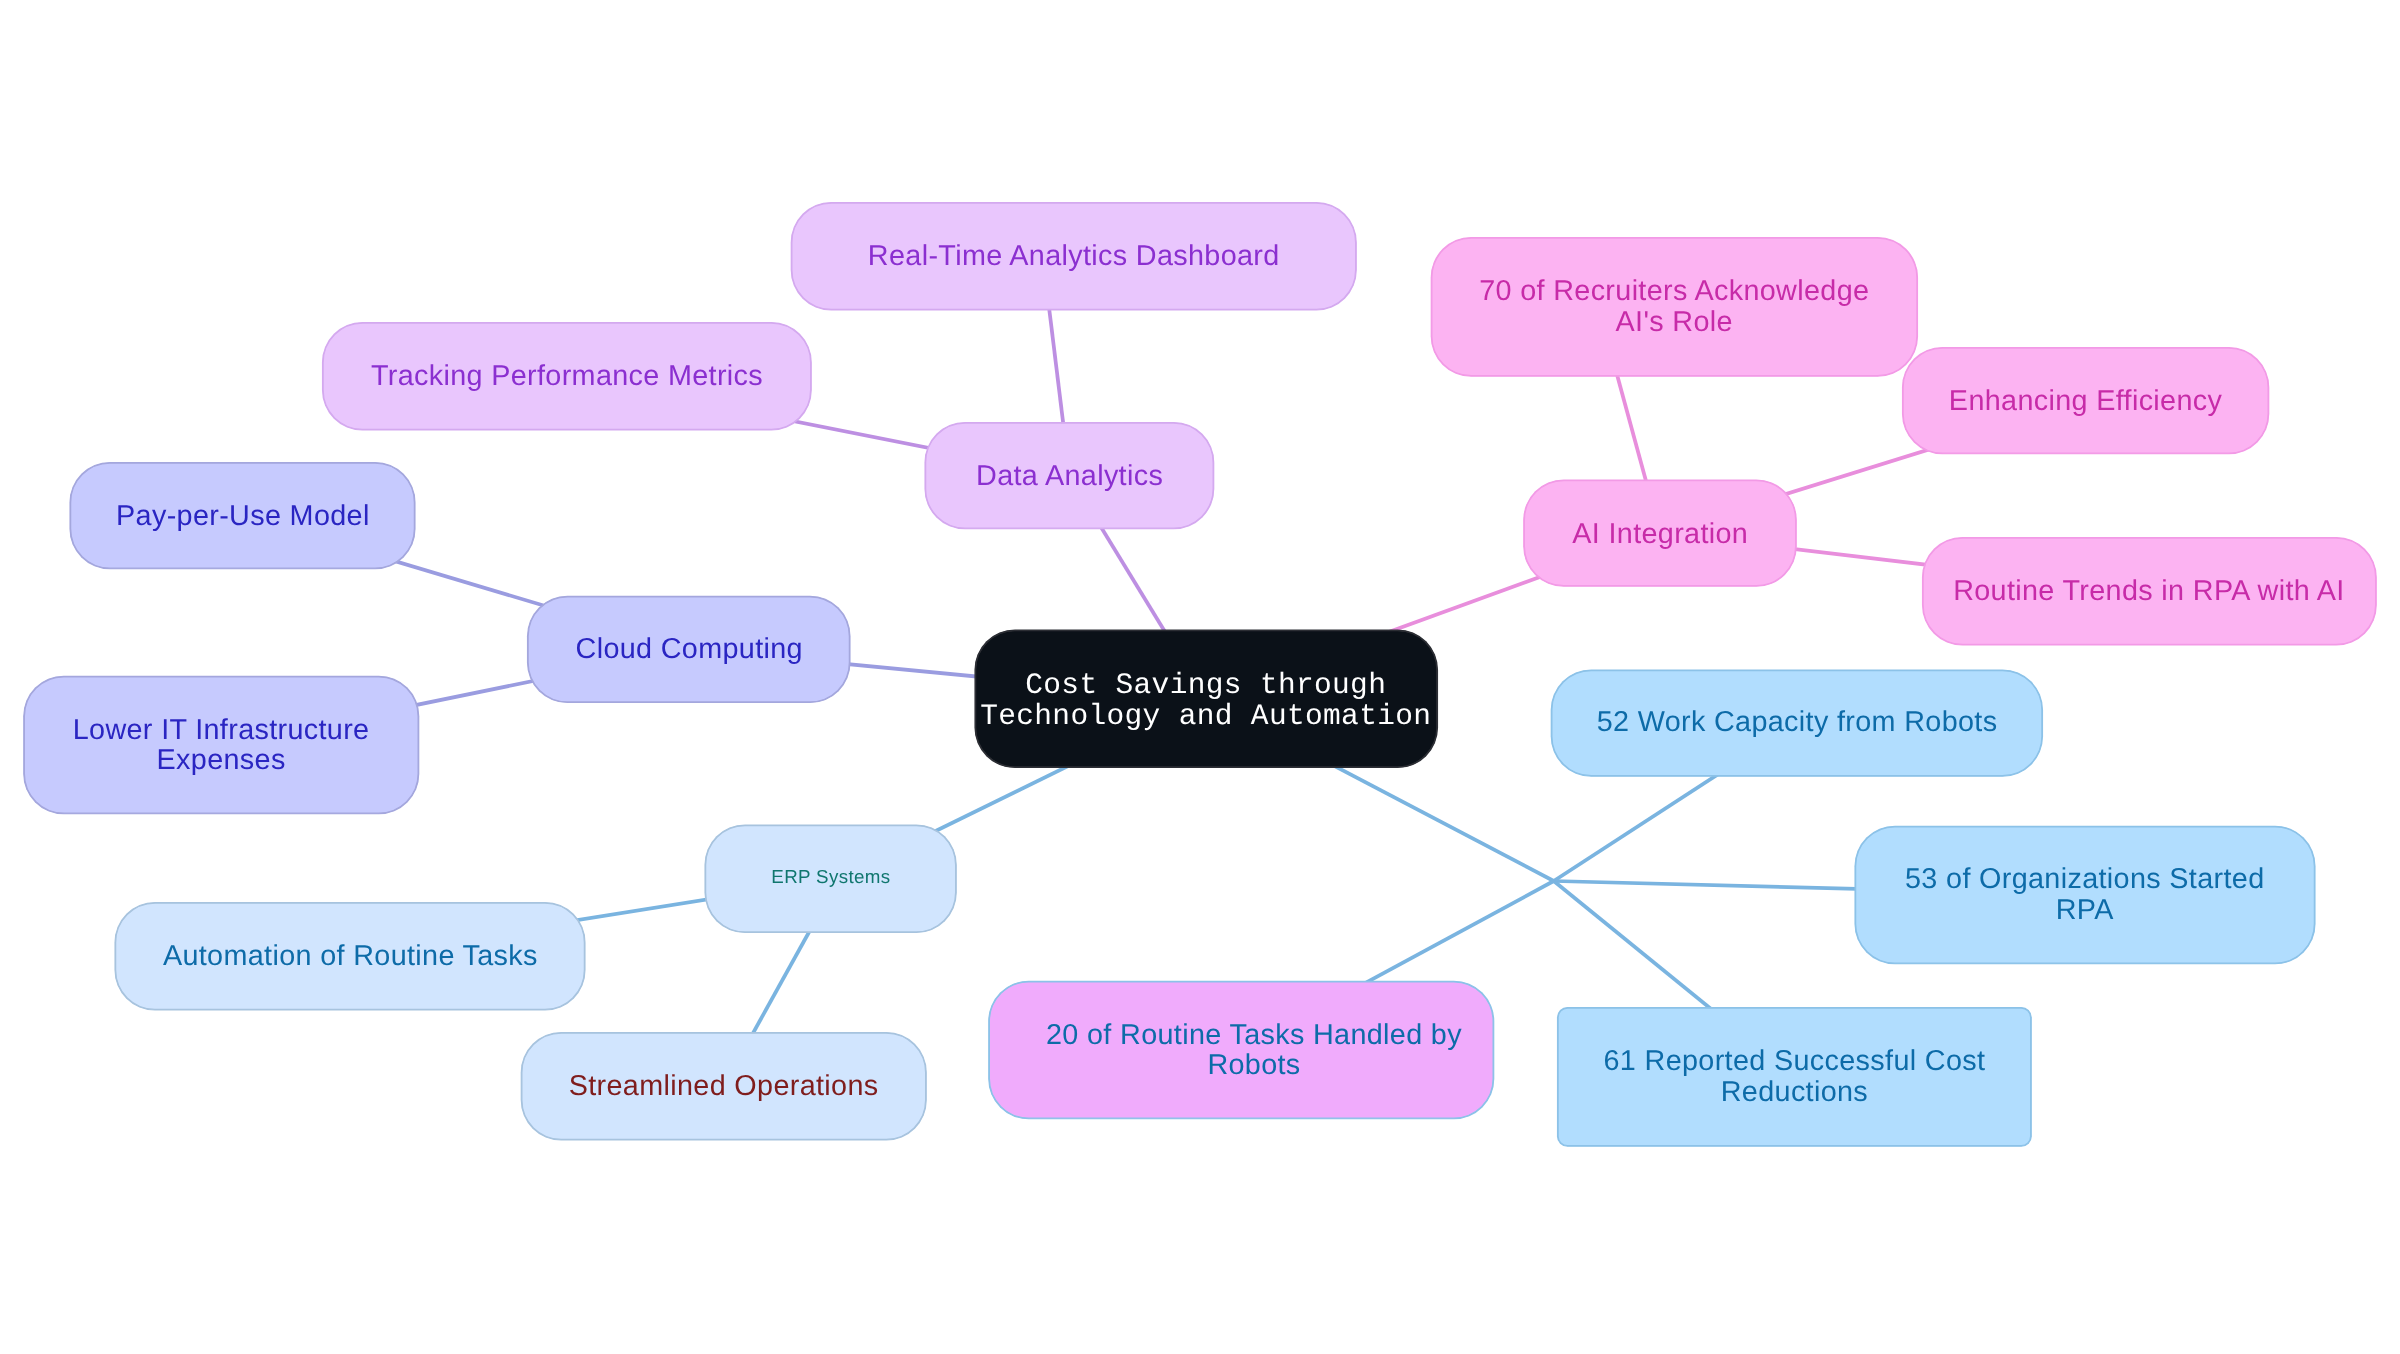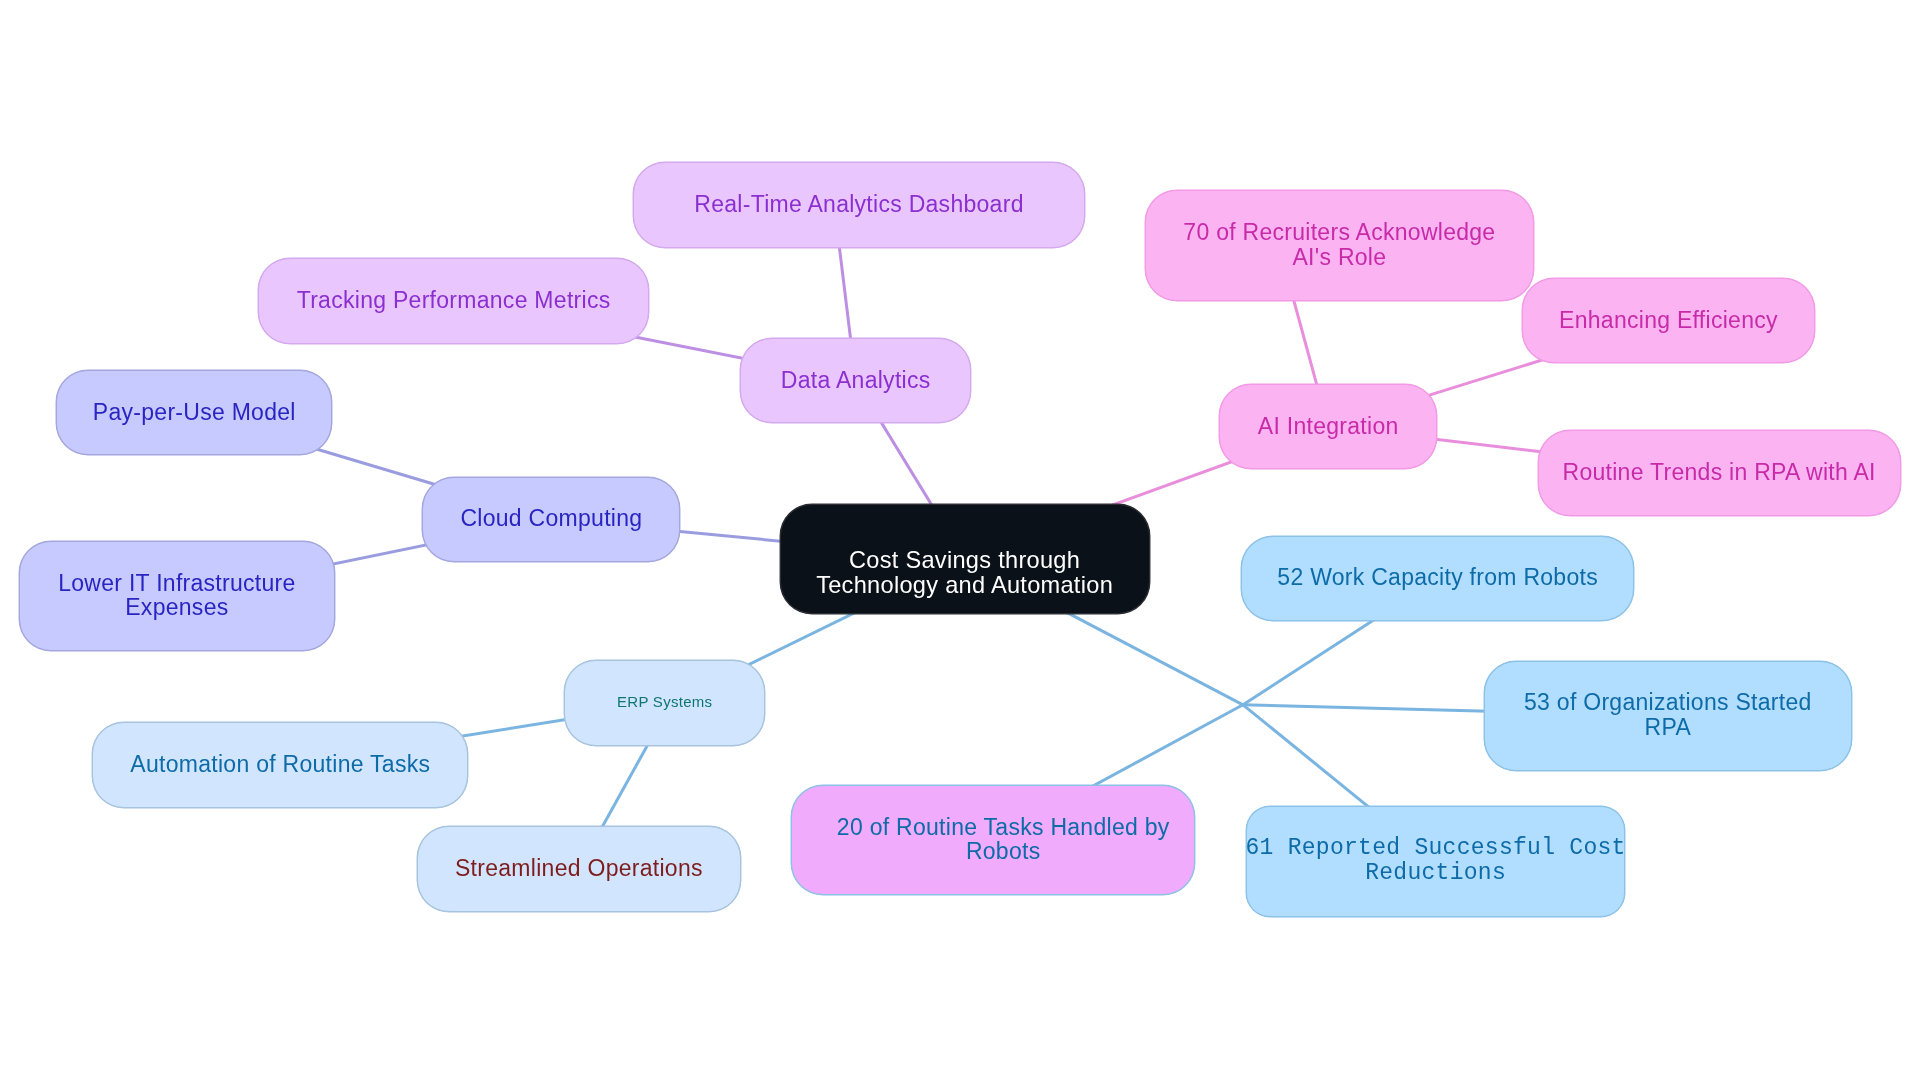--- a/index.html
+++ b/index.html
@@ -8,21 +8,21 @@
        font-family:"Liberation Sans",sans-serif;
        -webkit-font-smoothing:antialiased;}
   #canvas{position:relative;width:1920px;height:1083px;background:#ffffff;overflow:hidden;}
   #edges{position:absolute;left:0;top:0;width:1920px;height:1083px;}
   #edges line{stroke-width:3;stroke-linecap:butt;}
   #nodelayer{position:absolute;left:0;top:0;width:1920px;height:1083px;}
   .node{position:absolute;box-sizing:border-box;display:flex;align-items:center;
         justify-content:center;text-align:center;border:1px solid;}
   .node .lbl{display:block;transform:translateZ(0);line-height:24.6px;
              letter-spacing:0.28px;position:relative;top:-0.7px;}
-  .node.root .lbl{line-height:25px;top:14px;}
+  .node.root .lbl{line-height:25px;top:2px;font-family:Liberation Mono, monospace;}
   .node .ln{display:block;white-space:pre;}
 </style>
 </head>
 <body>
 
 <div id="canvas">
   <svg id="edges" viewBox="0 0 1920 1083">
     <line x1="964.6" y1="558.8" x2="551.4" y2="519.2" stroke="#9a9ce0"></line>
     <line x1="551.4" y1="519.2" x2="194.3" y2="412.6" stroke="#9a9ce0"></line>
     <line x1="551.4" y1="519.2" x2="176.9" y2="596" stroke="#9a9ce0"></line>
@@ -105,21 +105,21 @@
         <span class="lbl">
           <span class="ln">52 Work Capacity from Robots</span>
         </span>
       </div>
     <div class="node" style="left:1484px;top:660.5px;width:367.6px;height:110.5px;background:#b1ddfe;border-color:#8cc2e8;color:#0d6ba8;border-radius:32px;font-size:23px;box-shadow:0 0 0 0.45px #8cc2e8;text-align:center;">
         <span class="lbl">
           <span class="ln">53 of Organizations Started</span>
           <span class="ln">RPA</span>
         </span>
       </div>
-    <div class="node" style="left:1246.3px;top:806.1px;width:378.5px;height:110.5px;background:#b1ddfe;border-color:#8cc2e8;color:#0d6ba8;border-radius:24px;font-size:23px;box-shadow:0 0 0 0.45px #8cc2e8;font-family:Liberation Mono, monospace;">
+    <div class="node" style="left:1246.3px;top:806.1px;width:378.5px;height:110.5px;background:#b1ddfe;border-color:#8cc2e8;color:#0d6ba8;border-radius:8px;font-size:23px;box-shadow:0 0 0 0.45px #8cc2e8;">
         <span class="lbl">
           <span class="ln">61 Reported Successful Cost</span>
           <span class="ln">Reductions</span>
         </span>
       </div>
     <div class="node" style="left:791px;top:784.8px;width:404.4px;height:110.5px;background:#f0abfc;border-color:#8cc2e8;color:#0d6ba8;border-radius:32px;font-size:23px;box-shadow:0 0 0 0.45px #8cc2e8;padding-left:20px;">
         <span class="lbl">
           <span class="ln">20 of Routine Tasks Handled by</span>
           <span class="ln">Robots</span>
         </span>

